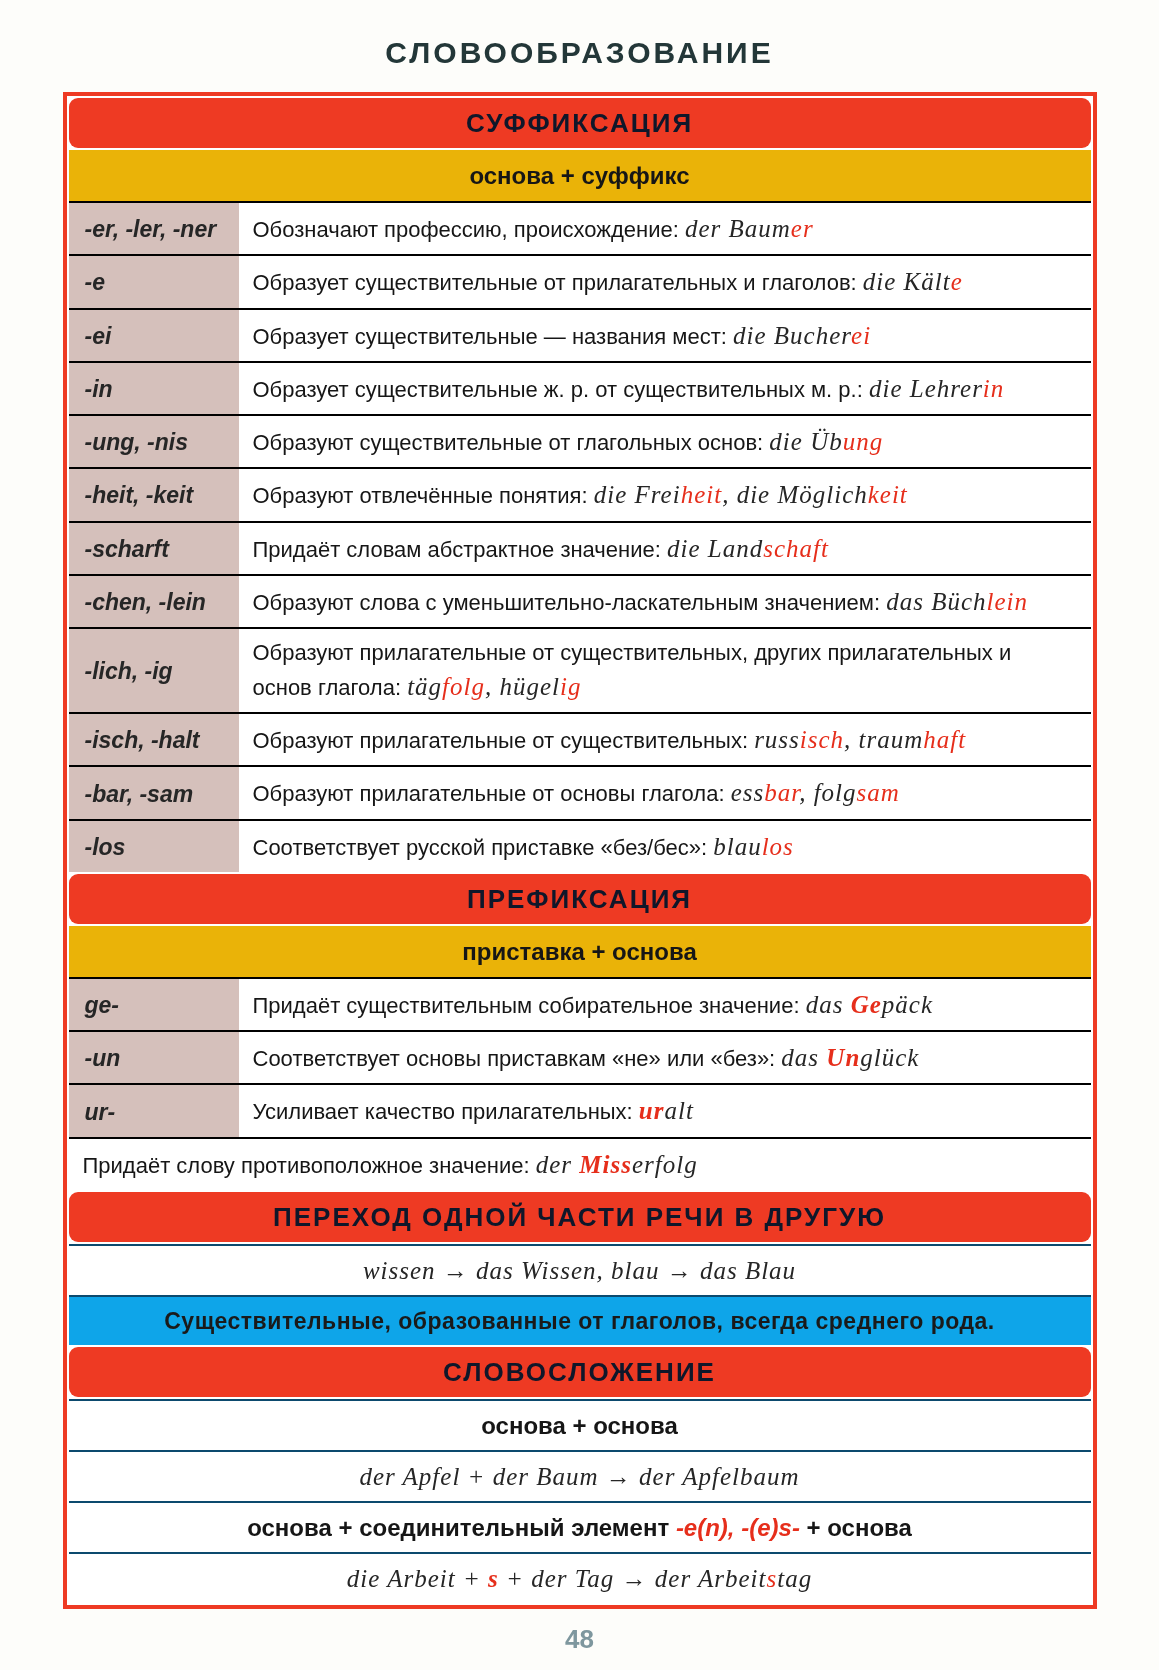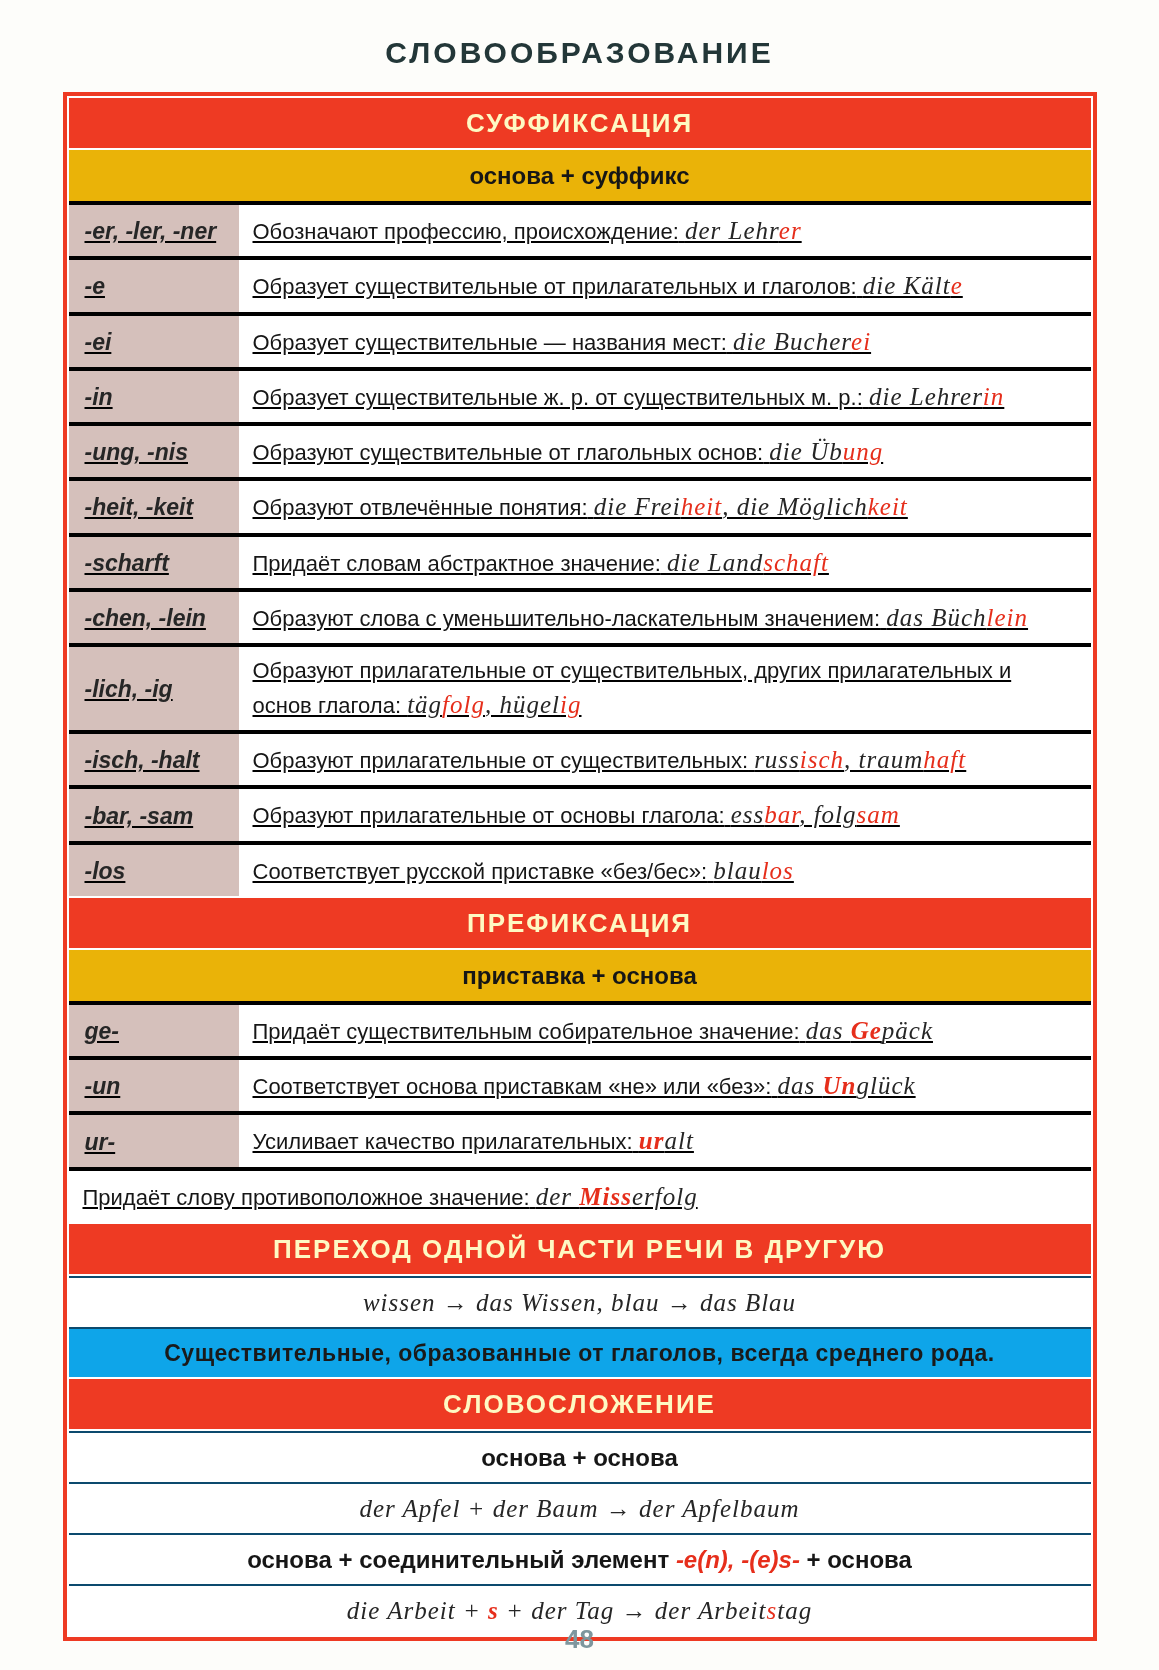--- a/index.html
+++ b/index.html
@@ -32,46 +32,46 @@
   .wb-table {
     margin: 22px auto 0 auto;
     width: 1034px;
     border: 4px solid #ee3a23;
     background: #fff;
     padding: 2px;
   }
 
   .bar {
     background: #ee3a23;
-    color: #fef9c3;
+    color: #0f172a;
     font-size: 26px;
     font-weight: bold;
     letter-spacing: 2px;
     text-align: center;
     padding: 10px 0 9px 0;
     margin: 2px 0;
+    border-radius: 9px;
   }
   .bar:first-child { margin-top: 0; }
 
   .subhead {
     text-align: center;
     font-size: 24px;
     font-weight: bold;
     color: #161616;
     padding: 12px 0 11px 0;
     background: #eab308;
   }
 
   .row {
     display: flex;
-    border-top: 4px solid #000000;
+    border-top: 2px solid #000000;
     min-height: 47px;
     background: #fff;
     align-items: stretch;
-    text-decoration: underline;
   }
   .row .affix {
     flex: 0 0 170px;
     background: #d5c0bb;
     font-size: 23px;
     font-weight: bold;
     font-style: italic;
     color: #262626;
     padding: 8px 6px 6px 16px;
     display: flex;
@@ -134,21 +134,21 @@
 
   <div class="page-title">СЛОВООБРАЗОВАНИЕ</div>
 
   <div class="wb-table">
 
     <div class="bar">СУФФИКСАЦИЯ</div>
     <div class="subhead">основа + суффикс</div>
 
     <div class="row">
       <div class="affix">-er, -ler, -ner</div>
-      <div class="cell"><span class="desc">Обозначают профессию, происхождение:</span> <span class="ex"><span>der Lehr</span><span class="seg-red">er</span></span></div>
+      <div class="cell"><span class="desc">Обозначают профессию, происхождение:</span> <span class="ex"><span>der Baum</span><span class="seg-red">er</span></span></div>
     </div>
     <div class="row">
       <div class="affix">-e</div>
       <div class="cell"><span class="desc">Образует существительные от прилагательных и глаголов:</span> <span class="ex"><span>die Kält</span><span class="seg-red">e</span></span></div>
     </div>
     <div class="row">
       <div class="affix">-ei</div>
       <div class="cell"><span class="desc">Образует существительные — названия мест:</span> <span class="ex"><span>die Bucher</span><span class="seg-red">ei</span></span></div>
     </div>
     <div class="row">
@@ -190,21 +190,21 @@
 
     <div class="bar">ПРЕФИКСАЦИЯ</div>
     <div class="subhead">приставка + основа</div>
 
     <div class="row">
       <div class="affix">ge-</div>
       <div class="cell"><span class="desc">Придаёт существительным собирательное значение:</span> <span class="ex"><span>das </span><span class="seg-red seg-bold">Ge</span><span>päck</span></span></div>
     </div>
     <div class="row">
       <div class="affix">-un</div>
-      <div class="cell"><span class="desc">Соответствует основа приставкам «не» или «без»:</span> <span class="ex"><span>das </span><span class="seg-red seg-bold">Un</span><span>glück</span></span></div>
+      <div class="cell"><span class="desc">Соответствует основы приставкам «не» или «без»:</span> <span class="ex"><span>das </span><span class="seg-red seg-bold">Un</span><span>glück</span></span></div>
     </div>
     <div class="row">
       <div class="affix">ur-</div>
       <div class="cell"><span class="desc">Усиливает качество прилагательных:</span> <span class="ex"><span class="seg-red seg-bold">ur</span><span>alt</span></span></div>
     </div>
     <div class="row">
       <div class="cell"><span class="desc">Придаёт слову противоположное значение:</span> <span class="ex"><span>der </span><span class="seg-red seg-bold">Miss</span><span>erfolg</span></span></div>
     </div>
 
     <div class="bar">ПЕРЕХОД  ОДНОЙ  ЧАСТИ  РЕЧИ  В  ДРУГУЮ</div>

